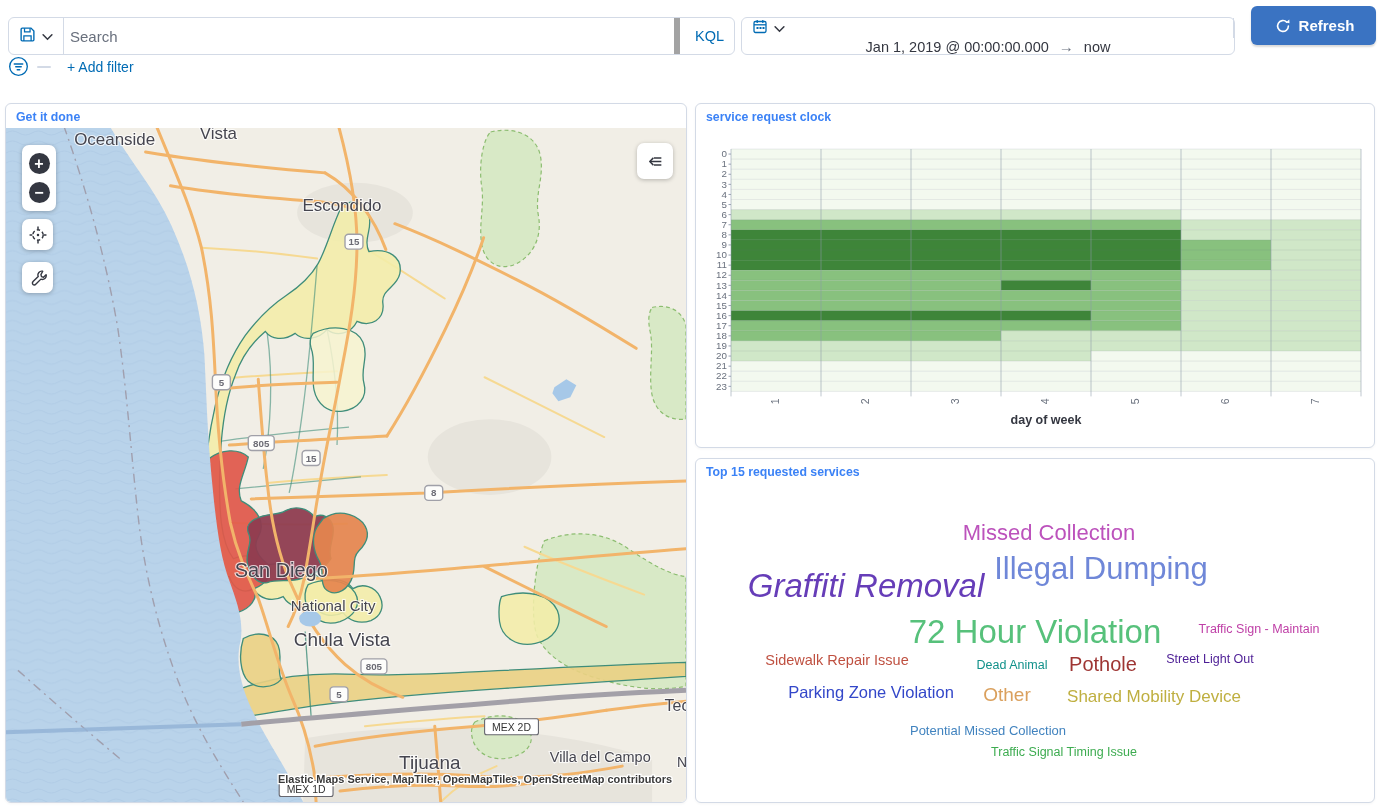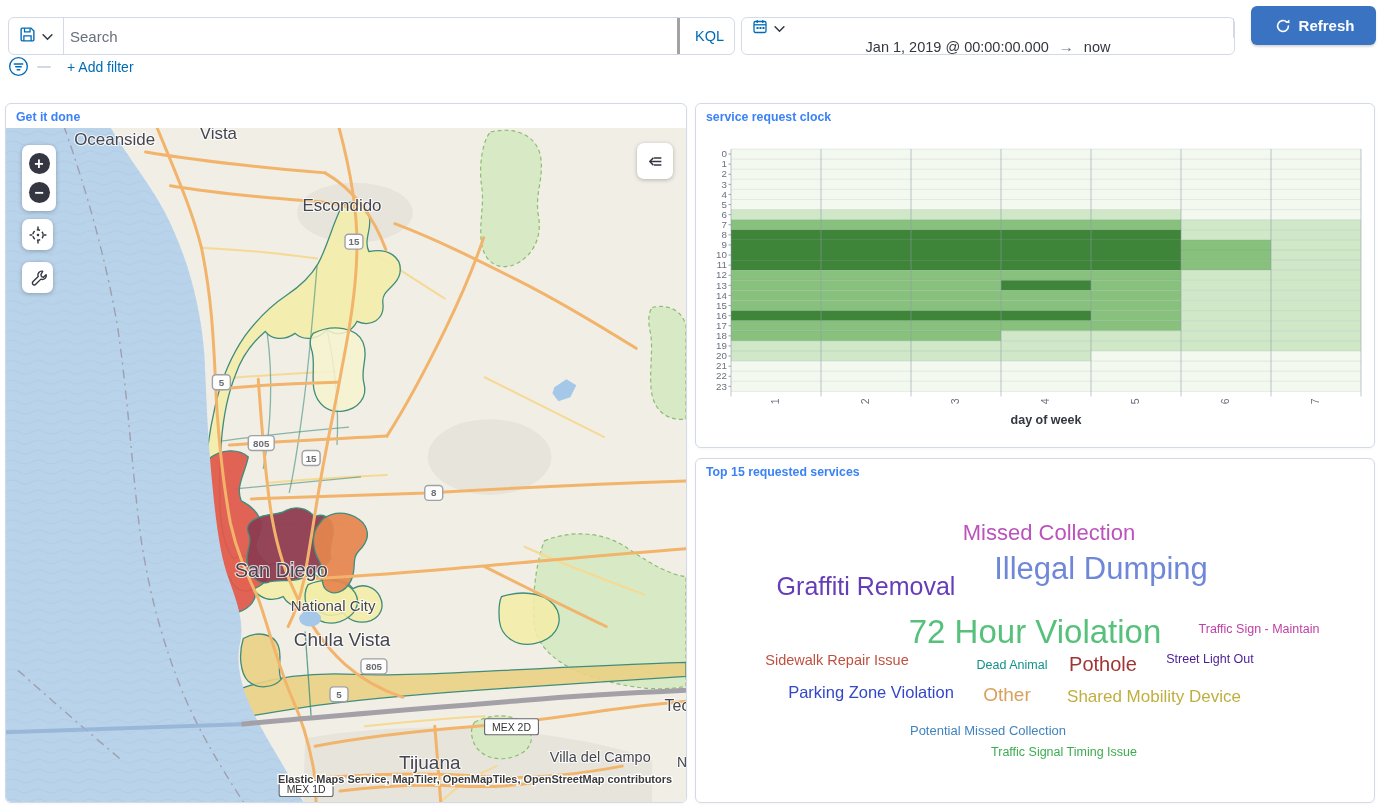--- a/index.html
+++ b/index.html
@@ -5,21 +5,21 @@
   html,body{margin:0;padding:0;background:#fff;}
   *{box-sizing:border-box;}
   .stage{position:relative;width:1380px;height:808px;background:#fff;font-family:"Liberation Sans",sans-serif;overflow:hidden;}
 
   
   .qbox{position:absolute;background:#fff;border:1px solid #d3dae6;border-radius:6px;display:flex;align-items:stretch;height:38px;margin-top:10px;}
   #search-box{left:8px;top:7px;width:727px;}
   #date-box{left:741px;top:7px;width:494px;flex-direction:column;}
   .qseg{display:flex;align-items:center;padding:0 10px;}
   .qsep{border-right:1px solid #d3dae6;}
-  .qsepl{border-left:3px solid #a3a3a3;padding-left:15px;}
+  .qsepl{border-left:6px solid #a3a3a3;padding-left:15px;}
   #search-input{flex:1;border:none;outline:none;font-size:15px;color:#343741;background:transparent;padding:0 6px;font-family:"Liberation Sans",sans-serif;}
   #search-input::placeholder{color:#69707d;}
   .kql{color:#006bb4;font-size:14.5px;}
   .date-display{flex:1;display:flex;align-items:center;justify-content:center;gap:10px;font-size:14.5px;color:#343741;cursor:pointer;}
   .date-arrow{color:#69707d;font-size:15px;}
   .refresh-btn{position:absolute;left:1251px;top:6px;width:125px;height:39px;background:#3a73c2;border:none;border-radius:6px;color:#fff;font-size:15px;font-weight:600;display:flex;align-items:center;justify-content:center;gap:8px;cursor:pointer;box-shadow:0 2px 2px rgba(0,0,0,.15);font-family:"Liberation Sans",sans-serif;padding-left:8px;}
 
   
   .filter-row{position:absolute;left:8px;top:56px;display:flex;align-items:center;gap:8px;}
   .filter-dash{width:14px;height:2px;background:#d3dae6;border-radius:1px;}
@@ -563,21 +563,21 @@
         </g>
       <text id="hm-xtitle" x="344" y="280" text-anchor="middle" font-size="12.5" font-weight="bold" fill="#343741" font-family="Liberation Sans, sans-serif">day of week</text>
     </svg>
   </div>
 
   <div class="panel" id="panel-tagcloud">
     <div class="panel-title">Top 15 requested services</div>
     <div class="cloud" id="cloud">
         <span class="tag-word" style="left: 353px; top: 50px; font-size: 22px; color: rgb(188, 82, 188);">Missed Collection</span>
         <span class="tag-word" style="left: 405px; top: 86px; font-size: 31px; color: rgb(111, 135, 216);">Illegal Dumping</span>
-        <span class="tag-word" style="left: 170px; top: 103px; font-size: 25px; color: rgb(102, 61, 184);">Graffiti Removal</span>
+        <span class="tag-word" style="left: 170px; top: 103px; font-size: 33px; color: rgb(102, 61, 184); font-style: italic;">Graffiti Removal</span>
         <span class="tag-word" style="left: 339px; top: 149px; font-size: 33px; color: rgb(87, 193, 123);">72 Hour Violation</span>
         <span class="tag-word" style="left: 563px; top: 146px; font-size: 12.5px; color: rgb(191, 64, 167);">Traffic Sign - Maintain</span>
         <span class="tag-word" style="left: 141px; top: 177px; font-size: 14.5px; color: rgb(191, 80, 64);">Sidewalk Repair Issue</span>
         <span class="tag-word" style="left: 316px; top: 182px; font-size: 12.5px; color: rgb(17, 145, 138);">Dead Animal</span>
         <span class="tag-word" style="left: 407px; top: 181px; font-size: 20px; color: rgb(158, 53, 51);">Pothole</span>
         <span class="tag-word" style="left: 514px; top: 176px; font-size: 12.5px; color: #4c1d95;">Street Light Out</span>
         <span class="tag-word" style="left: 175px; top: 209px; font-size: 16.5px; color: rgb(51, 71, 201);">Parking Zone Violation</span>
         <span class="tag-word" style="left: 311px; top: 212px; font-size: 19px; color: rgb(218, 160, 93);">Other</span>
         <span class="tag-word" style="left: 458px; top: 214px; font-size: 17px; color: rgb(191, 175, 64);">Shared Mobility Device</span>
         <span class="tag-word" style="left: 292px; top: 247px; font-size: 13px; color: rgb(65, 131, 191);">Potential Missed Collection</span>

